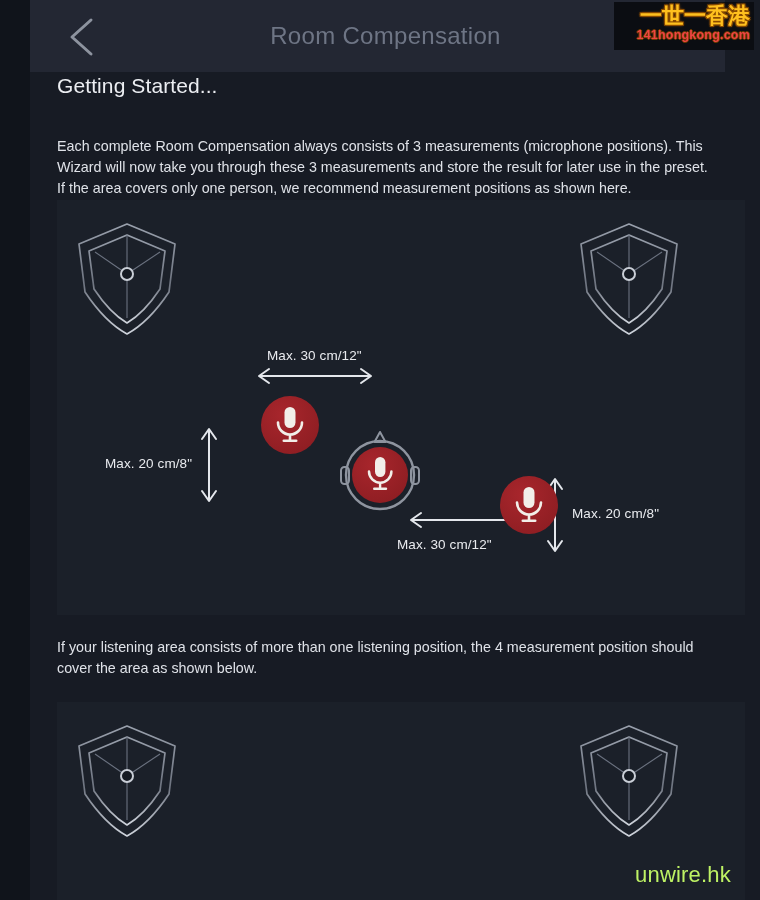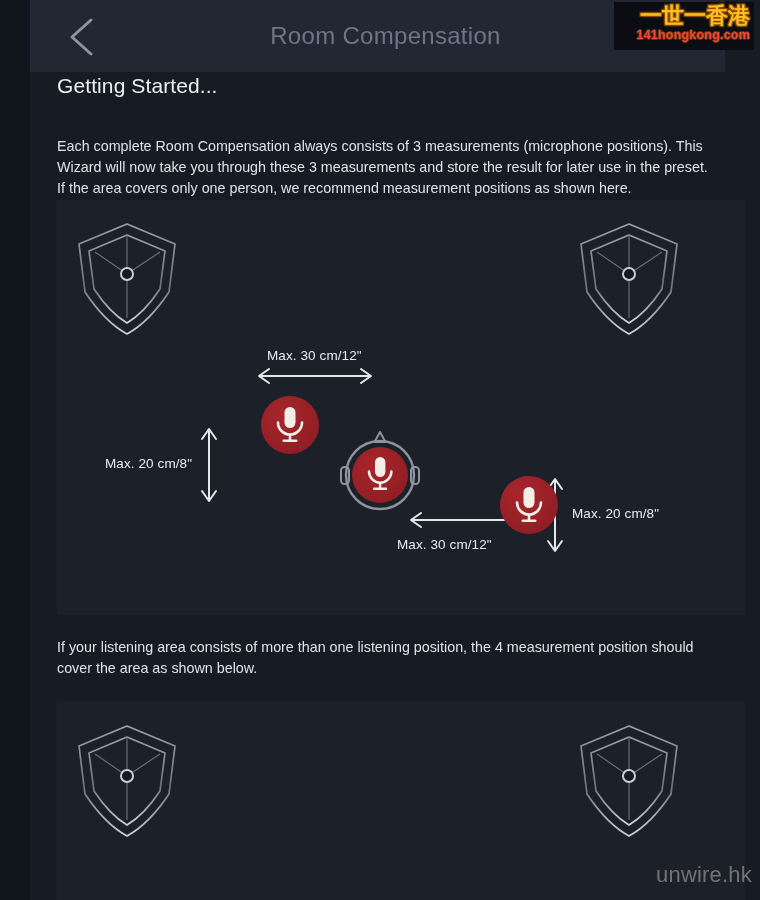--- a/index.html
+++ b/index.html
@@ -95,24 +95,24 @@
     color: #ef4444;
     line-height: 14px;
     letter-spacing: 0.2px;
     text-shadow: -1px 0 0 #6b3a00, 1px 0 0 #6b3a00, 0 1px 0 #6b3a00, 0 -1px 0 #6b3a00;
     white-space: nowrap;
   }
 
   
   .wm-bottom {
     position: absolute;
-    right: 8px;
+    right: 29px;
     bottom: 12px;
     font-size: 22px;
-    color: #737373;
+    color: #bef264;
     letter-spacing: 0.2px;
     z-index: 20;
   }
 
   
   .content {
     position: absolute;
     left: 30px;
     top: 72px;
     right: 0;

